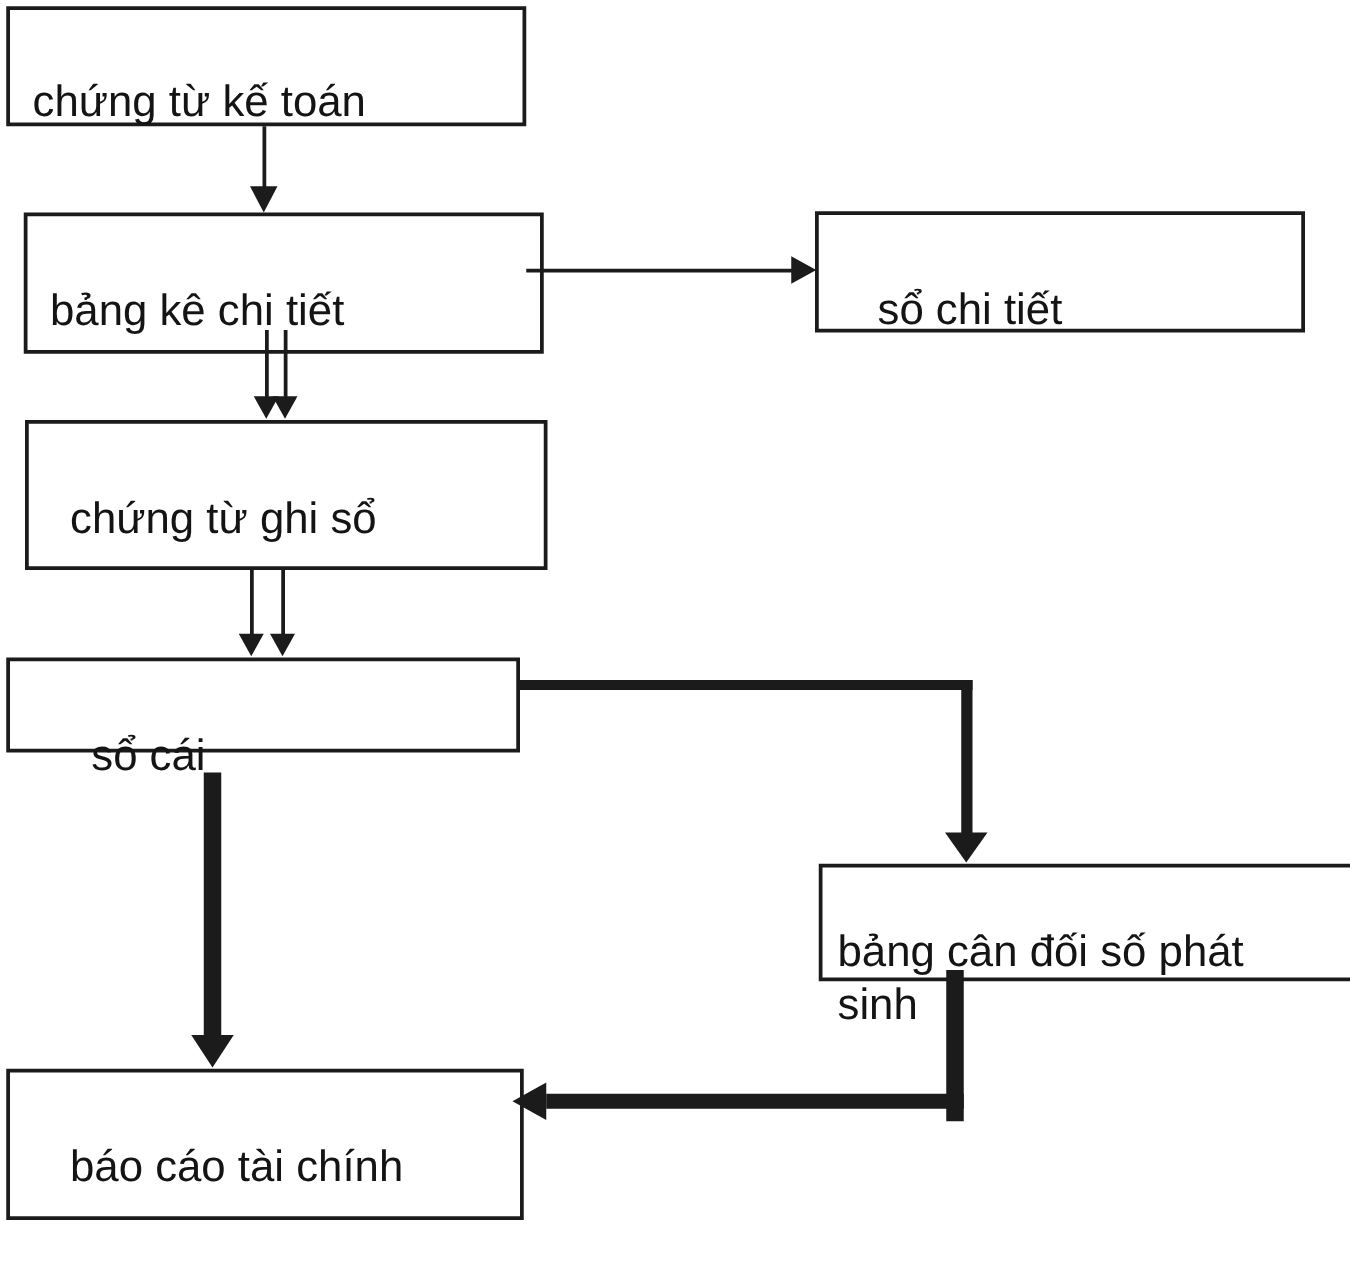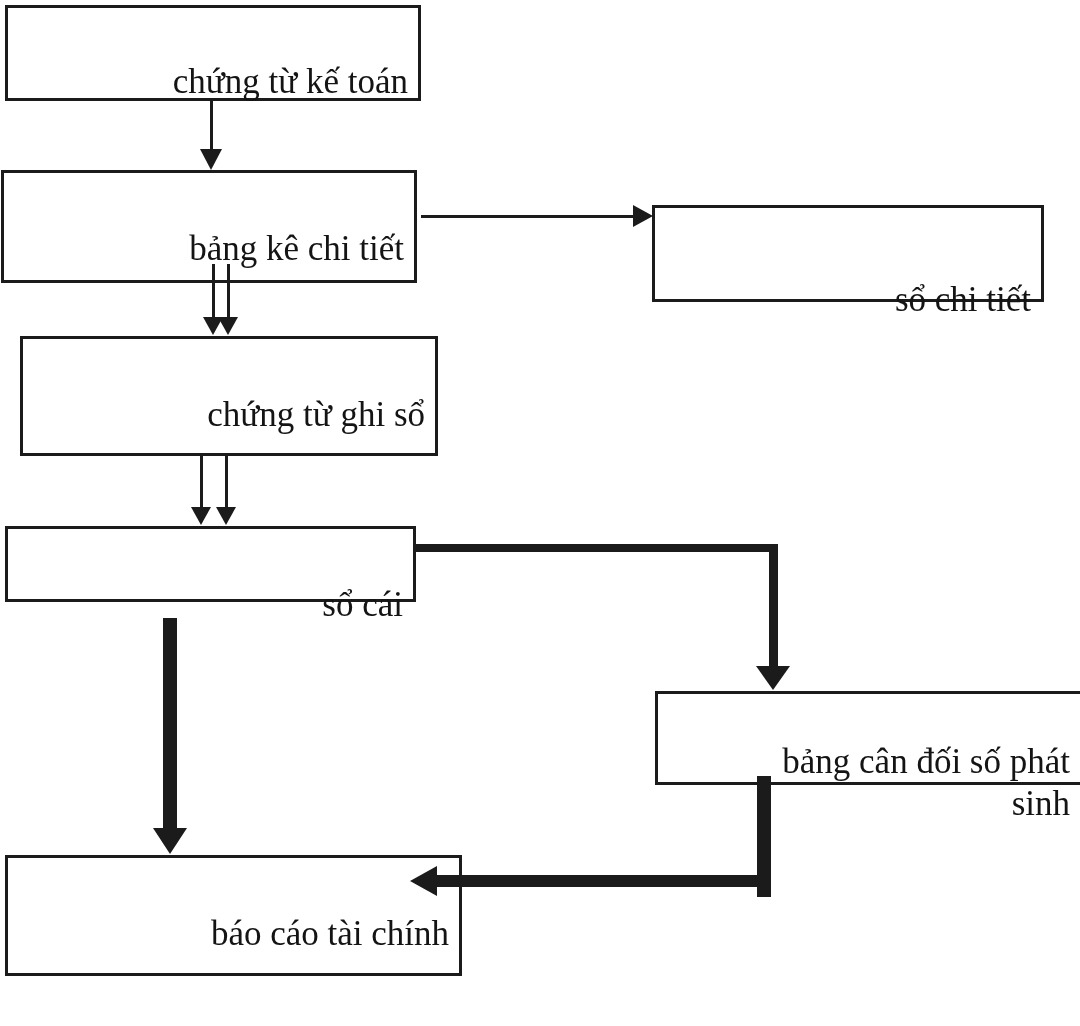--- a/index.html
+++ b/index.html
@@ -1,24 +1,23 @@
 <!DOCTYPE html>
 <html><head>
 <meta charset="utf-8">
 <style>
   html, body { margin: 0; padding: 0; background: #ffffff; }
   .canvas {
     position: relative;
     width: 1080px;
     height: 1026px;
     background: #ffffff;
-    font-family: Liberation Serif, serif;
+    font-family: Liberation Sans, sans-serif;
     color: #141414;
     overflow: hidden;
-    text-align: right;
   }
   .node {
     position: absolute;
     box-sizing: border-box;
     border: 3px solid #1b1b1b;
     background: #ffffff;
     font-size: 35px;
     line-height: 1.22;
     white-space: pre-line;
   }
@@ -42,42 +41,42 @@
 </style>
 </head>
 <body>
 
 <div class="canvas">
 
   <div class="node" style="left:5px; top:5px; width:416px; height:96px; padding:10px 10px 0 18px;">
     <span>chứng từ kế toán</span>
   </div>
 
-  <div class="node" style="left:1px; top:170px; width:416px; height:113px; padding:12px 10px 0 18px;">
+  <div class="node" style="left:19px; top:170px; width:416px; height:113px; padding:12px 10px 0 18px;">
     <span>bảng kê chi tiết</span>
   </div>
 
-  <div class="node" style="left:652px; top:169px; width:392px; height:97px; padding:28px 10px 0 47px;margin-top:36px;">
+  <div class="node" style="left:652px; top:169px; width:392px; height:97px; padding:12px 10px 0 47px;">
     <span>sổ chi tiết</span>
   </div>
 
   <div class="node" style="left:20px; top:336px; width:418px; height:120px; padding:12px 10px 0 33px;">
     <span>chứng từ ghi sổ</span>
   </div>
 
   <div class="node" style="left:5px; top:526px; width:411px; height:76px; padding:12px 10px 0 65px;">
     <span>sổ cái</span>
   </div>
 
   <div class="node" style="left:643px; top:691px; width:428px; height:94px; padding:4px 10px 4px 12px; text-indent:28px;margin-left:12px;">
     <span>bảng cân đối số phát
 sinh</span>
   </div>
 
-  <div class="node" style="left:5px; top:855px; width:457px; height:121px; padding:12px 10px 0 48px;">
+  <div class="node" style="left:5px; top:855px; width:414px; height:121px; padding:12px 10px 0 48px;">
     <span>báo cáo tài chính</span>
   </div>
 
   <div>
     <div class="vline" style="left:210px; top:101px; width:3px; height:50px;"></div>
     <div class="tri down-thin" style="left:200px; top:149px;"></div>
   </div>
 
   <div>
     <div class="hline" style="left:421px; top:215px; width:213px; height:3px;"></div>

